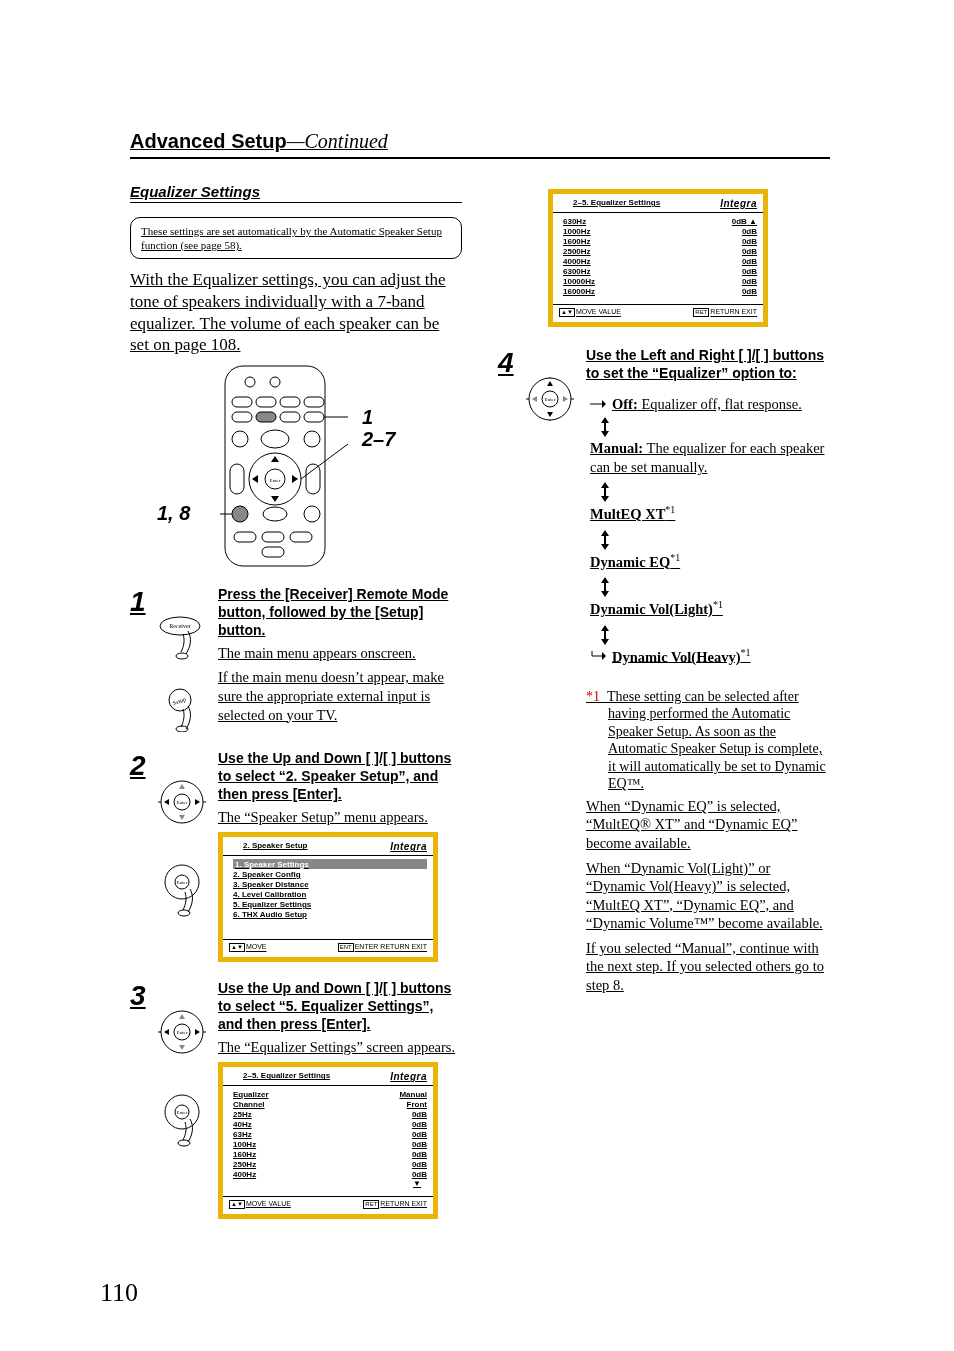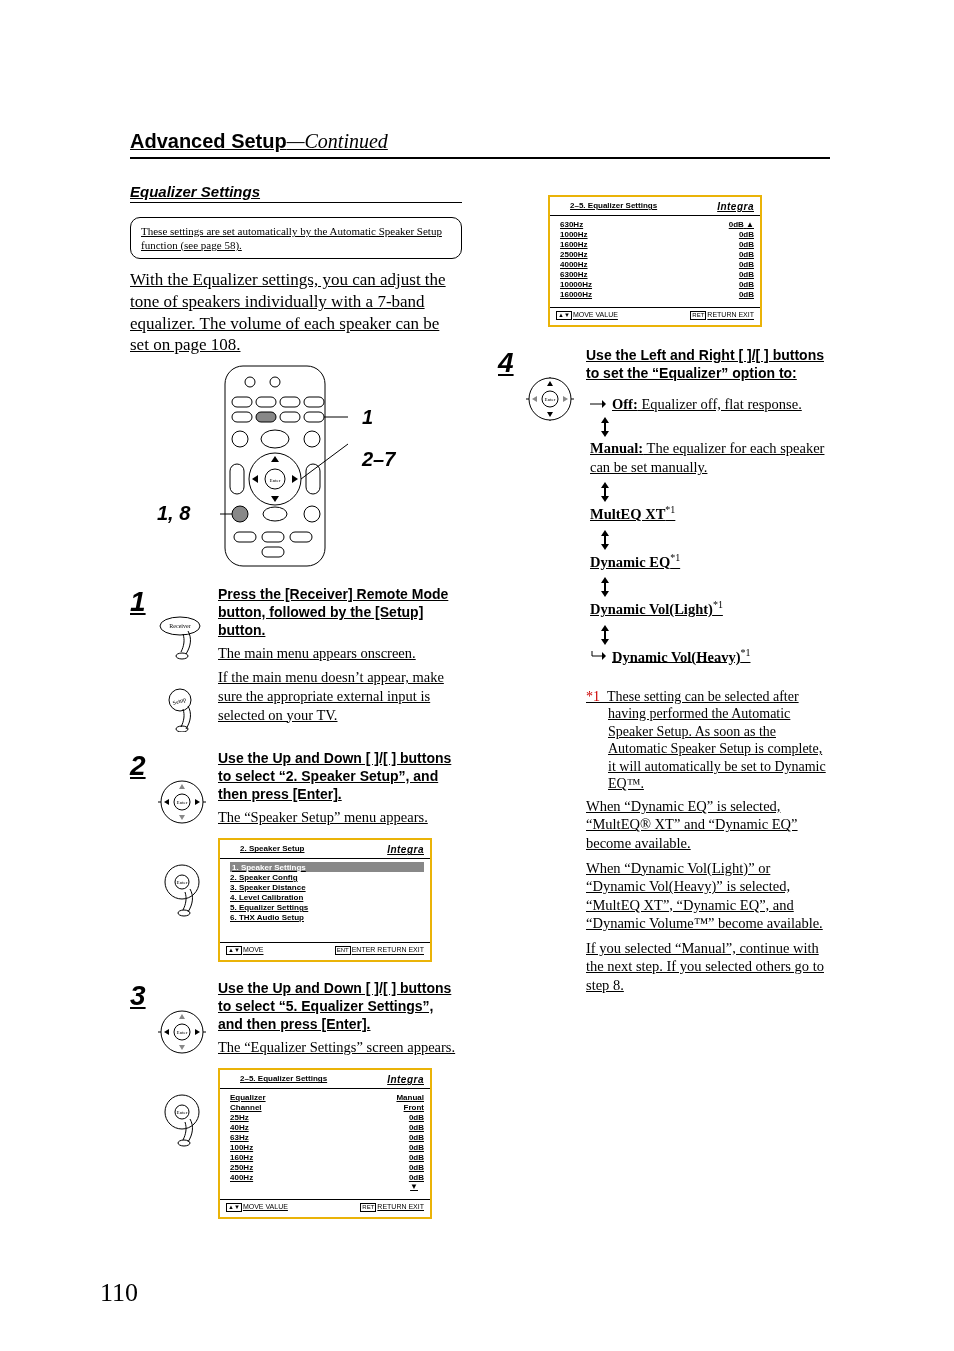--- a/index.html
+++ b/index.html
@@ -70,26 +70,26 @@
   .step-instr {
     font-family: Arial, Helvetica, sans-serif;
     font-weight: bold;
     font-size: 14px;
     line-height: 1.28;
     margin-bottom: 4px;
   }
   .step-text { font-size: 14.5px; line-height: 1.28; margin-bottom: 6px; }
 
   .osd {
-    border: 2px solid #eab308;
+    border: 5px solid #eab308;
     width: 210px;
     font-family: Arial, Helvetica, sans-serif;
     font-size: 8px;
     margin-left: 0;
-    margin-top: 12px;
+    margin-top: 6px;
   }
   .osd-col2 { margin-left: 50px; }
   .osd-head { display: flex; justify-content: space-between; padding: 4px 6px 3px 20px; }
   .osd-head-title { font-weight: bold; font-size: 8px; }
   .osd-head-brand { font-weight: bold; font-style: italic; font-size: 10px; letter-spacing: 0.5px; }
   .osd-hr { border: 0; border-top: 1px solid #000; margin: 0; }
   .osd-body { padding: 3px 6px 8px 10px; min-height: 72px; }
   .osd-list .osd-item { display: block; font-weight: bold; padding: 0.5px 0; }
   .osd-item.sel { background: #888; color: #fff; padding-left: 2px; padding-right: 2px; }
   .osd-kv { display: flex; justify-content: space-between; font-weight: bold; padding: 0.5px 0; }
@@ -180,21 +180,21 @@
           <line x1="12" y1="150" x2="-20" y2="150" stroke="#000"></line>
           <ellipse cx="55" cy="150" rx="12" ry="7" fill="none" stroke="#000"></ellipse>
           <circle cx="92" cy="150" r="8" fill="none" stroke="#000"></circle>
 
           <rect x="14" y="168" width="22" height="10" rx="5" fill="none" stroke="#000"></rect>
           <rect x="42" y="168" width="22" height="10" rx="5" fill="none" stroke="#000"></rect>
           <rect x="70" y="168" width="22" height="10" rx="5" fill="none" stroke="#000"></rect>
           <rect x="42" y="183" width="22" height="10" rx="5" fill="none" stroke="#000"></rect>
         </svg>
         <div class="remote-label" style="left:232px; top:42px;">1</div>
-        <div class="remote-label" style="left:232px; top:84px;">2–7</div>
+        <div class="remote-label" style="left:232px; top:64px;">2–7</div>
         <div class="remote-label" style="left:27px; top:138px;">1, 8</div>
       </div>
 
       <div class="step-row">
         <div class="step-num">1</div>
         <div class="step-graphic">
           <svg width="54" height="44" viewBox="0 0 54 44">
             <ellipse cx="22" cy="10" rx="20" ry="9" fill="none" stroke="#000"></ellipse>
             <text x="22" y="12" font-size="6" text-anchor="middle">Receiver</text>
             <path d="M30 15 C34 22 33 30 28 38 M25 18 C27 24 26 30 23 36" fill="none" stroke="#000"></path>

